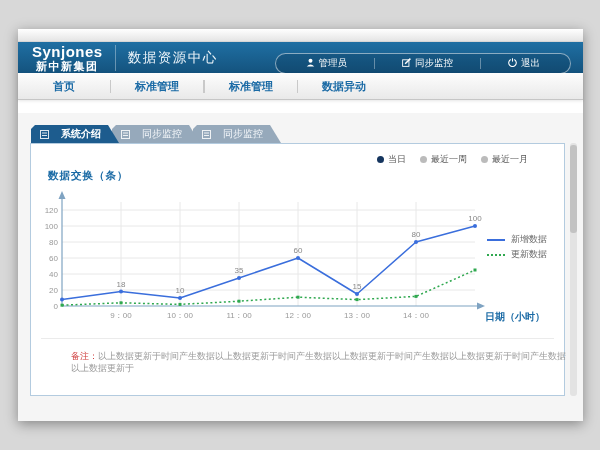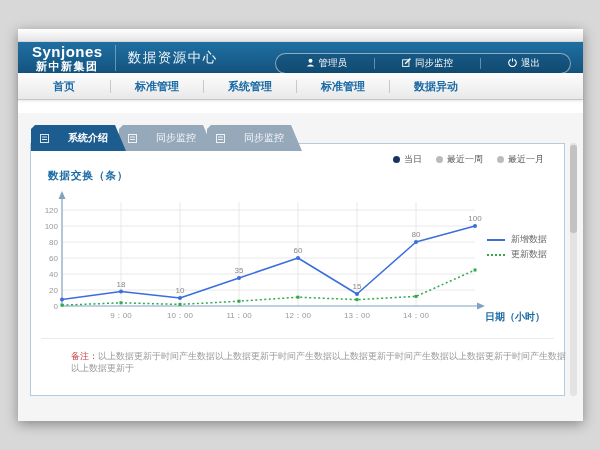--- a/index.html
+++ b/index.html
@@ -26,34 +26,34 @@
   .user-sep { width:1px; height:11px; background:rgba(255,255,255,.35); }
 
   .navbar { height:27px; background:linear-gradient(#fdfdfd,#e9e9e9); border-bottom:1px solid #c6c6c6;
     display:flex; align-items:center; box-shadow:0 1px 3px rgba(0,0,0,.10); position:relative; z-index:2; }
   .nav-item { width:92px; text-align:center; color:#1a6aa5; font-size:11px; font-weight:bold; cursor:pointer; }
   .nav-sep { width:1px; height:13px; background:#c9c9c9; }
 
   .content { position:absolute; left:0; right:0; top:84px; bottom:0; background:#f5f5f5; }
 
   .tabs { position:absolute; left:13px; top:12px; height:18px; display:flex; }
-  .tab { position:relative; height:26px; padding:0 18px 0 9px; margin-right:-7px;
-    display:flex; align-items:center; gap:19px;
+  .tab { position:relative; height:18px; padding:0 18px 0 9px; margin-right:-7px;
+    display:flex; align-items:center; gap:12px;
     font-size:10px; color:#f4f7fa; background:#96a9bb; cursor:pointer;
     clip-path:polygon(0 100%, 0 4px, 4px 0, calc(100% - 11px) 0, 100% 100%); }
   .tab.active { background:#1d5c8e; font-weight:bold; color:#fff; }
   .tab .tab-icon { display:inline-flex; opacity:.85; }
 
   .panel { position:absolute; left:12px; top:30px; width:535px; height:253px;
     background:#fff; border:1px solid #b3cbdf; }
 
   .scrollbar { position:absolute; left:552px; top:30px; width:7px; height:253px; background:#e3e3e3; border-radius:3px; }
   .scroll-thumb { position:absolute; left:0; top:2px; width:7px; height:88px; background:#c2c2c2; border-radius:3px; cursor:pointer; }
 
-  .radio-row { position:absolute; right:20px; top:9px; display:flex; gap:14px; }
+  .radio-row { position:absolute; right:36px; top:9px; display:flex; gap:14px; }
   .radio-item { display:flex; align-items:center; gap:4px; font-size:9px; color:#555; cursor:pointer; }
   .radio-dot { width:7px; height:7px; border-radius:50%; background:#bbbbbb; }
   .radio-dot.selected { background:#15355e; }
 
   .chart-ylabel { position:absolute; left:17px; top:25px; color:#1a6aa5; font-size:10.5px; font-weight:bold; letter-spacing:1px; }
   .chart-svg { position:absolute; left:8px; top:42px; }
 
   .legend { position:absolute; left:456px; top:88px; }
   .legend-item { display:flex; align-items:center; gap:6px; height:15px; font-size:9px; color:#666; cursor:pointer; }
   .legend-swatch { width:18px; height:0; }
@@ -108,21 +108,20 @@
         <span>退出</span>
       </div>
     </div>
   </div>
 
   <div class="navbar">
       <div class="nav-item">首页</div>
       <div class="nav-sep"></div>
       <div class="nav-item">标准管理</div>
       <div class="nav-sep"></div>
-      <div class="nav-item">系统管理</div>
       <div class="nav-sep"></div>
       <div class="nav-item">标准管理</div>
       <div class="nav-sep"></div>
       <div class="nav-item">数据异动</div>
     </div>
 
   <div class="content">
     <div class="tabs">
         <div class="tab active" style="z-index: 10;">
           <span class="tab-icon">

